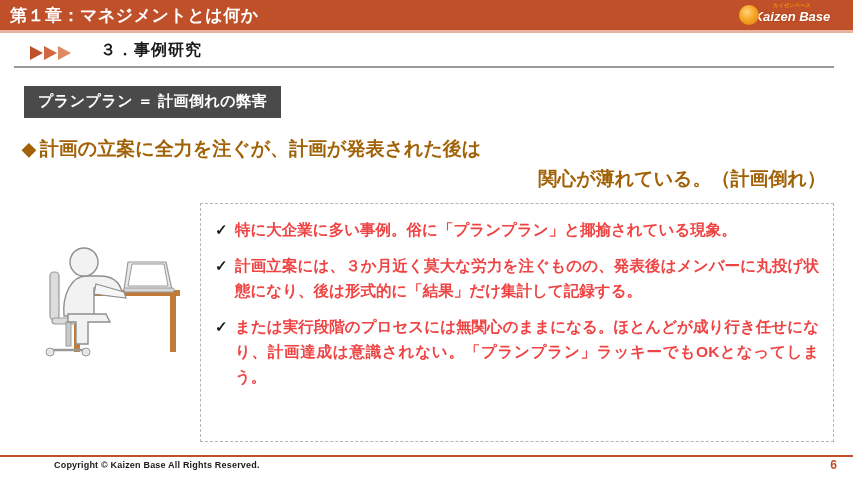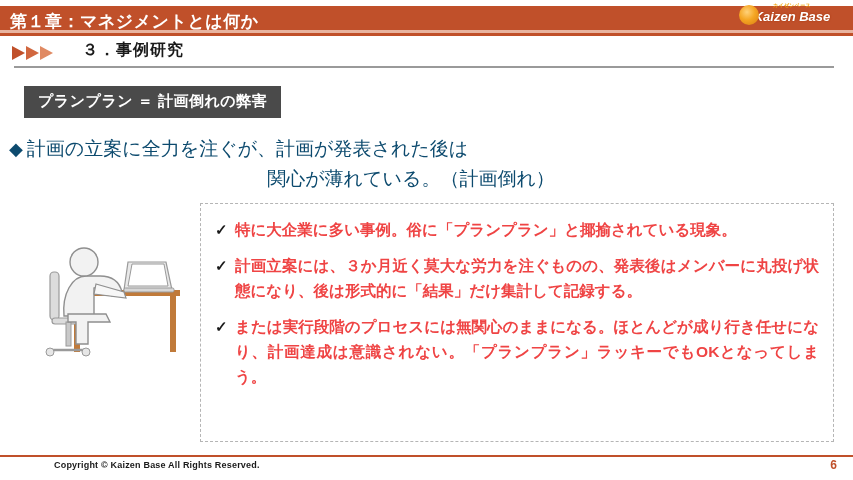--- a/index.html
+++ b/index.html
@@ -12,21 +12,21 @@
     background: #ffffff;
     font-family: "Liberation Sans", sans-serif;
     overflow: hidden;
     position: relative;
   }
 
   
   .header-bar {
     position: absolute;
     left: 0;
-    top: 6px;
+    top: 0;
     width: 853px;
     height: 30px;
     background: #c0502a;
     display: flex;
     align-items: center;
   }
   .header-title {
     color: #ffffff;
     font-size: 17px;
     font-weight: bold;
@@ -73,21 +73,21 @@
     top: 3px;
     width: 20px;
     height: 20px;
     border-radius: 50%;
     background: radial-gradient(circle at 40% 35%, #ffd27a 0%, #f5a623 45%, #d87c12 100%);
   }
 
   
   .section-row {
     position: absolute;
-    left: 8px;
+    left: 26px;
     top: 40px;
     width: 820px;
     height: 26px;
     font-family: Liberation Mono, monospace;
   }
   .arrows {
     position: absolute;
     left: 4px;
     top: 4px;
     width: 56px;
@@ -122,35 +122,35 @@
     font-weight: bold;
     padding: 6px 14px 7px 14px;
     letter-spacing: 0.5px;
     white-space: nowrap;
     text-align: center;
   }
 
   
   .statement {
     position: absolute;
-    left: 9px;
+    left: 22px;
     top: 134px;
     width: 810px;
-    color: #0c4a6e;
+    color: #a16207;
     font-size: 19px;
-    font-weight: normal;
+    font-weight: bold;
     line-height: 29px;
   }
   .statement .diamond {
     font-size: 18px;
     margin-right: 4px;
   }
   .statement-line2 {
     display: block;
-    text-align: center;
+    text-align: right;
     padding-right: 6px;
   }
 
   
   .content-box {
     position: absolute;
     left: 200px;
     top: 203px;
     width: 634px;
     height: 239px;

